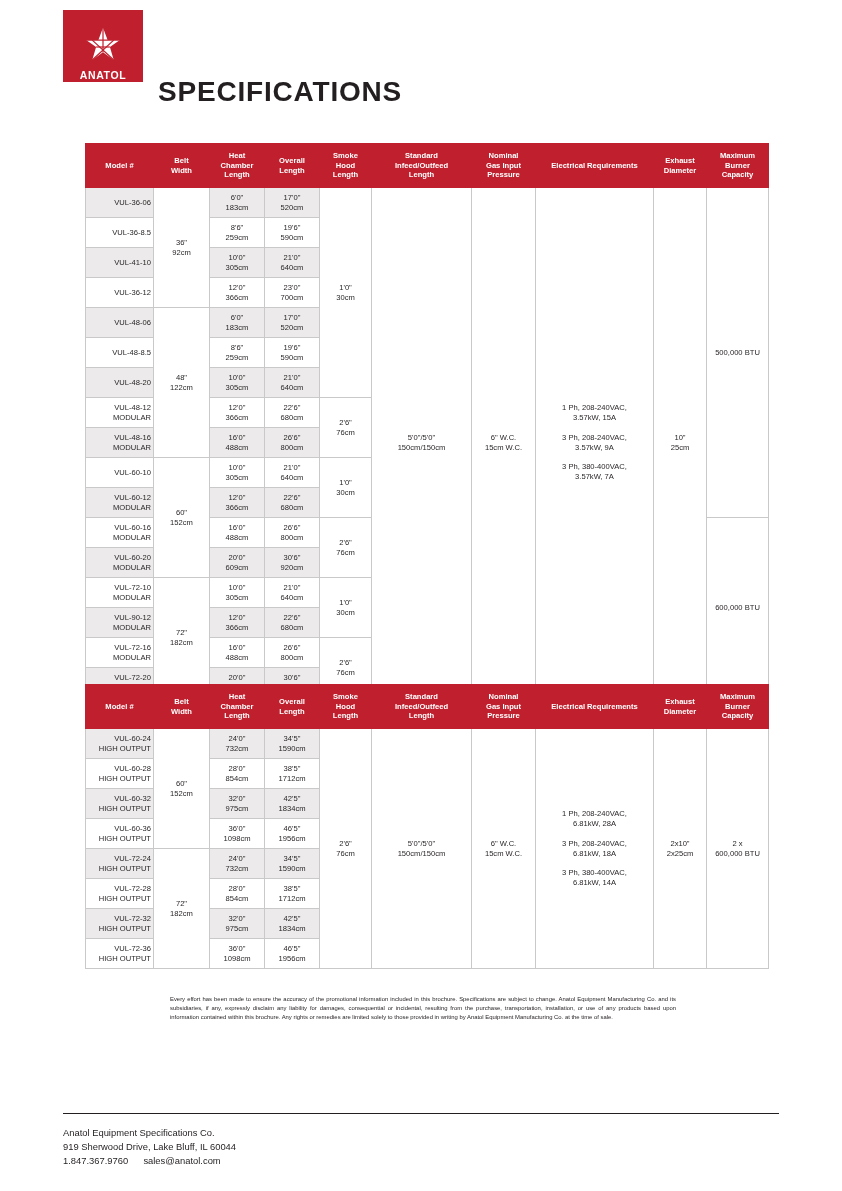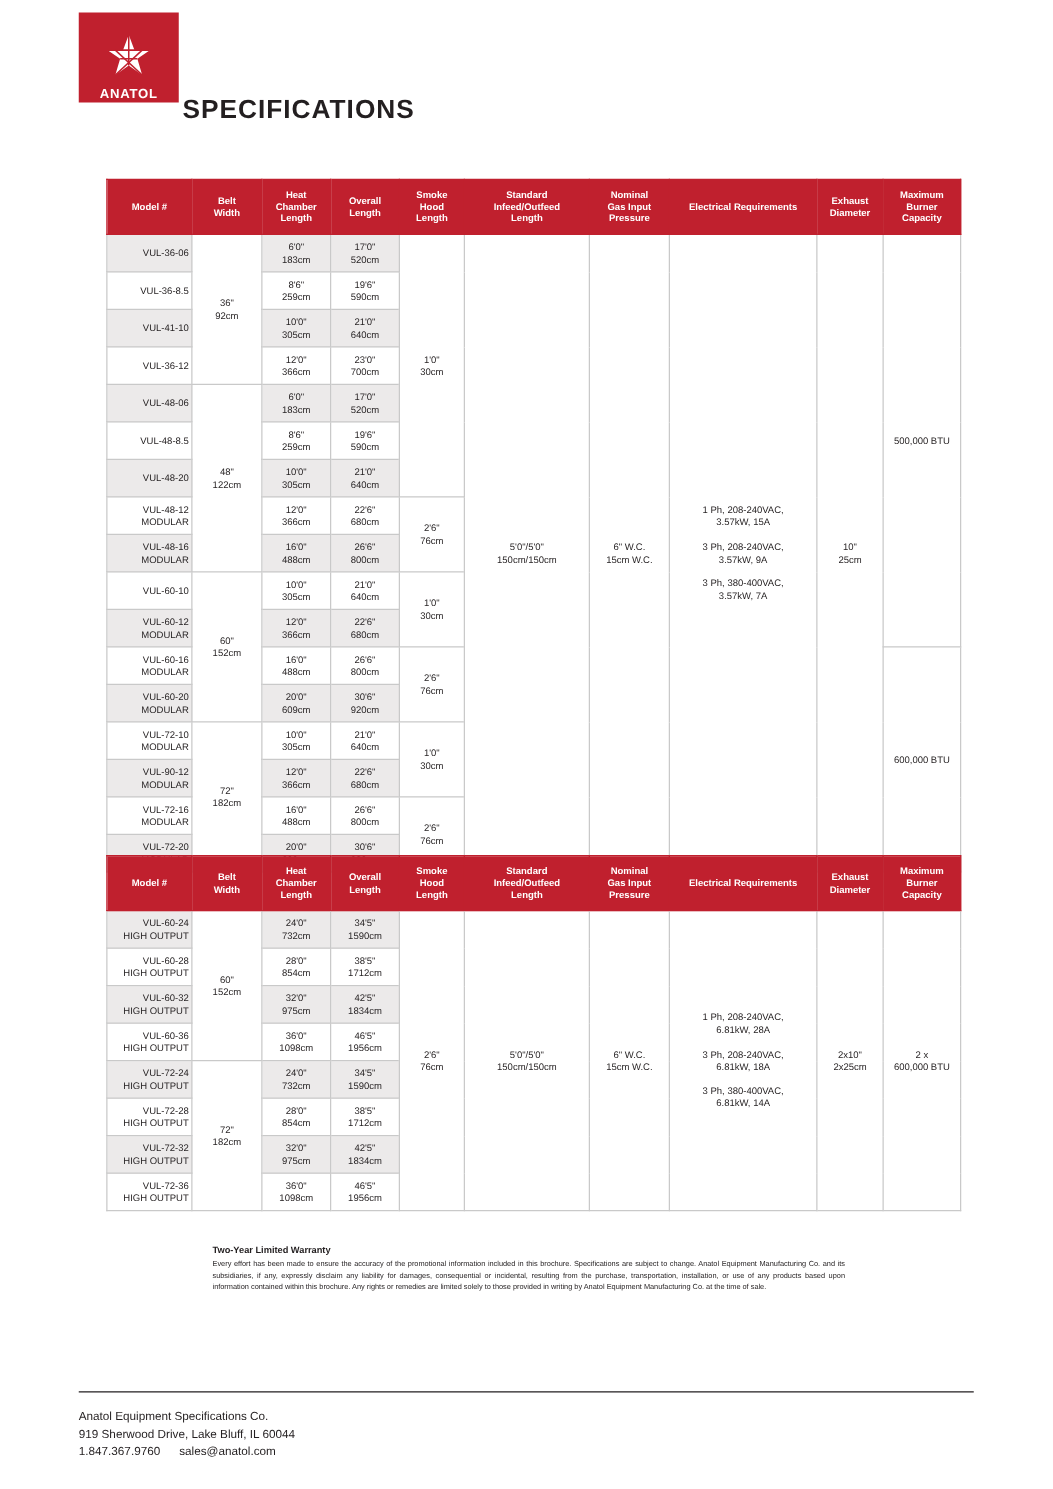--- a/index.html
+++ b/index.html
@@ -30,22 +30,22 @@
   .logo-star { width: 46px; height: 42px; }
   .logo-word {
     color: #ffffff;
     font-size: 10.5px;
     font-weight: bold;
     letter-spacing: 0.6px;
     margin-top: 1px;
   }
   .page-title {
     position: absolute;
-    left: 146px; top: 76px;
-    font-size: 21px;
+    left: 158px; top: 76px;
+    font-size: 28px;
     font-weight: bold;
     letter-spacing: 0.8px;
     color: #231f20;
   }
 
   
   .spec-table {
     position: absolute;
     border-collapse: collapse;
     table-layout: fixed;
@@ -487,21 +487,20 @@
 HIGH OUTPUT</td>
         <td class="white cell-multiline">36'0"
 1098cm</td>
         <td class="white cell-multiline">46'5"
 1956cm</td>
       </tr>
     </tbody>
 </table>
 
 <div class="warranty">
-  <h4>Two-Year Limited Warranty</h4>
   <p>Every effort has been made to ensure the accuracy of the promotional information included in this brochure. Specifications are subject to change. Anatol Equipment Manufacturing Co. and its subsidiaries, if any, expressly disclaim any liability for damages, consequential or incidental, resulting from the purchase, transportation, installation, or use of any products based upon information contained within this brochure. Any rights or remedies are limited solely to those provided in writing by Anatol Equipment Manufacturing Co. at the time of sale.</p>
 </div>
 
 <div class="footer-rule"></div>
 <div class="footer">
   <div>Anatol Equipment Specifications Co.</div>
   <div>919 Sherwood Drive, Lake Bluff, IL 60044</div>
   <div>
     <span>1.847.367.9760</span>
     <span class="sep"></span>

